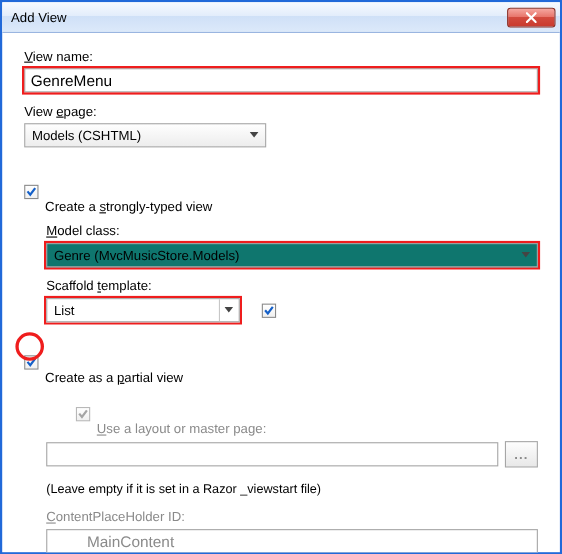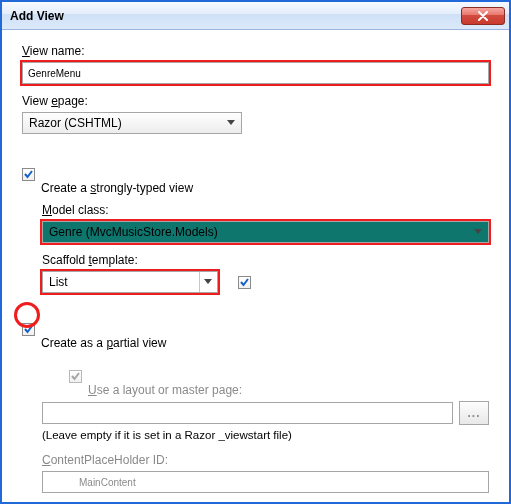--- a/index.html
+++ b/index.html
@@ -16,21 +16,21 @@
   .titlebar {
     height: 28px;
     background: linear-gradient(to bottom, #f7faff 0%, #e3edfb 45%, #cfe0f7 46%, #dce9fa 100%);
     border-bottom: 1px solid #9ab5e0;
     display: flex;
     align-items: center;
     padding: 0 4px 0 8px;
     position: relative;
   }
   .titlebar-title {
-    font-weight: bold;
+    font-weight: normal;
     color: #000;
     flex: 1;
   }
   .close-btn {
     width: 44px;
     height: 18px;
     background: linear-gradient(to bottom, #f5a7a0 0%, #e8766c 45%, #d34b3f 46%, #c93a2e 100%);
     border: 1px solid #8a2c22;
     border-radius: 3px;
     display: flex;
@@ -43,21 +43,21 @@
   }
   .label-row { margin-bottom: 4px; color: #000; }
   .label-row.disabled { color: #8a8a8a; }
   .underline { text-decoration: underline; }
   .field-input {
     width: 100%;
     height: 22px;
     border: 1px solid #a6a6a6;
     padding: 1px 5px;
     font-family: inherit;
-    font-size: 10px;
+    font-size: 14px;
     background: #fff;
     color: #000;
   }
   .field-input:disabled { color: #8a8a8a; background: #fff; padding-left: 36px; }
   .dropdown {
     display: flex;
     align-items: center;
     border: 1px solid #a6a6a6;
     background: linear-gradient(to bottom, #fefefe, #ededed);
     height: 22px;
@@ -125,21 +125,21 @@
     letter-spacing: 1px;
   }
   .layout-row {
     display: flex;
     gap: 6px;
     align-items: center;
   }
   .layout-row .field-input { flex: 1; }
   .hint {
     font-size: 11.5px;
-    margin-top: 4px;
+    margin-top: 14px;
     color: #000;
   }
   .button-bar {
     display: flex;
     justify-content: flex-end;
     gap: 8px;
     padding-top: 14px;
     margin-top: 8px;
   }
   .dlg-btn {
@@ -178,21 +178,21 @@
     <span class="underline">V</span><span>iew name:</span>
   </div>
   <div class="red-outline" style="margin-bottom:10px;">
     <input class="field-input" value="GenreMenu" style="">
   </div>
 
   <div class="label-row">
     <span>View </span><span class="underline">e</span><span>page:</span>
   </div>
   <div class="dropdown" style="width:220px; margin-bottom:4px;">
-    <span class="dd-text">Razor (CSHTML)</span>
+    <span class="dd-text">Models (CSHTML)</span>
     <span class="dd-arrow">
       <svg width="8" height="6">
           <path d="M0 0 L8 0 L4 5 Z" fill="#444"></path>
         </svg>
     </span>
   </div>
 
   <div class="section-gap"></div>
 
   <div class="checkbox-row">

